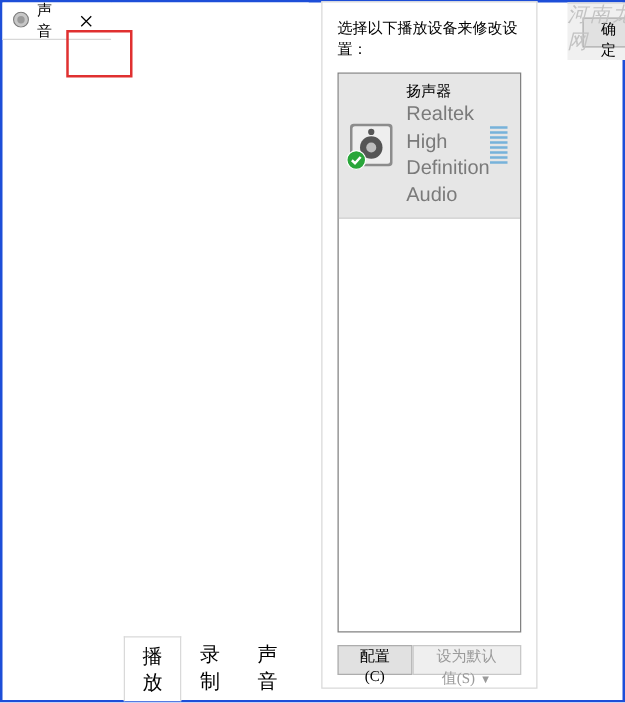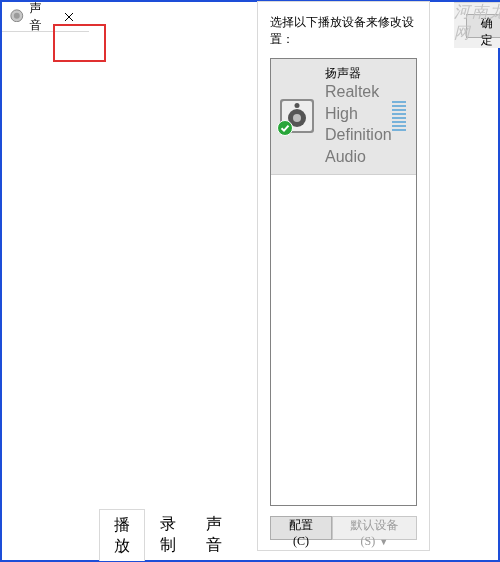--- a/index.html
+++ b/index.html
@@ -140,21 +140,21 @@
           <div class="level-bar"></div>
             <div class="level-bar"></div>
         </div>
       </div>
     </div>
 
     <div class="panel-buttons">
       <button class="btn">配置(C)</button>
       <div class="right">
         <button class="btn" disabled="">
-          <span>默认设备(S)</span><span class="dropdown-caret">▼</span>
+          <span>设为默认值(S)</span><span class="dropdown-caret">▼</span>
         </button>
       </div>
     </div>
   </div>
 
   <div class="dialog-footer">
     <button class="btn">确定</button>
     <div class="watermark">河南龙网</div>
   </div>
 </div>

